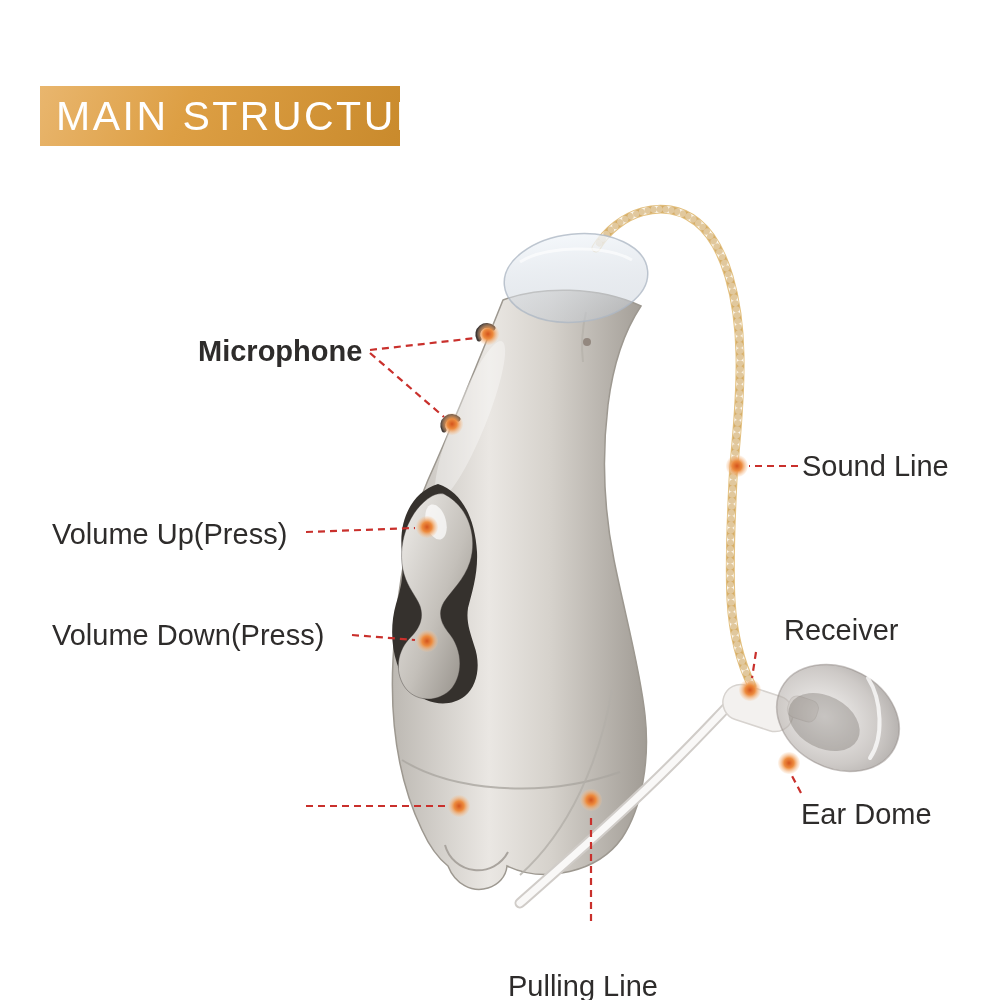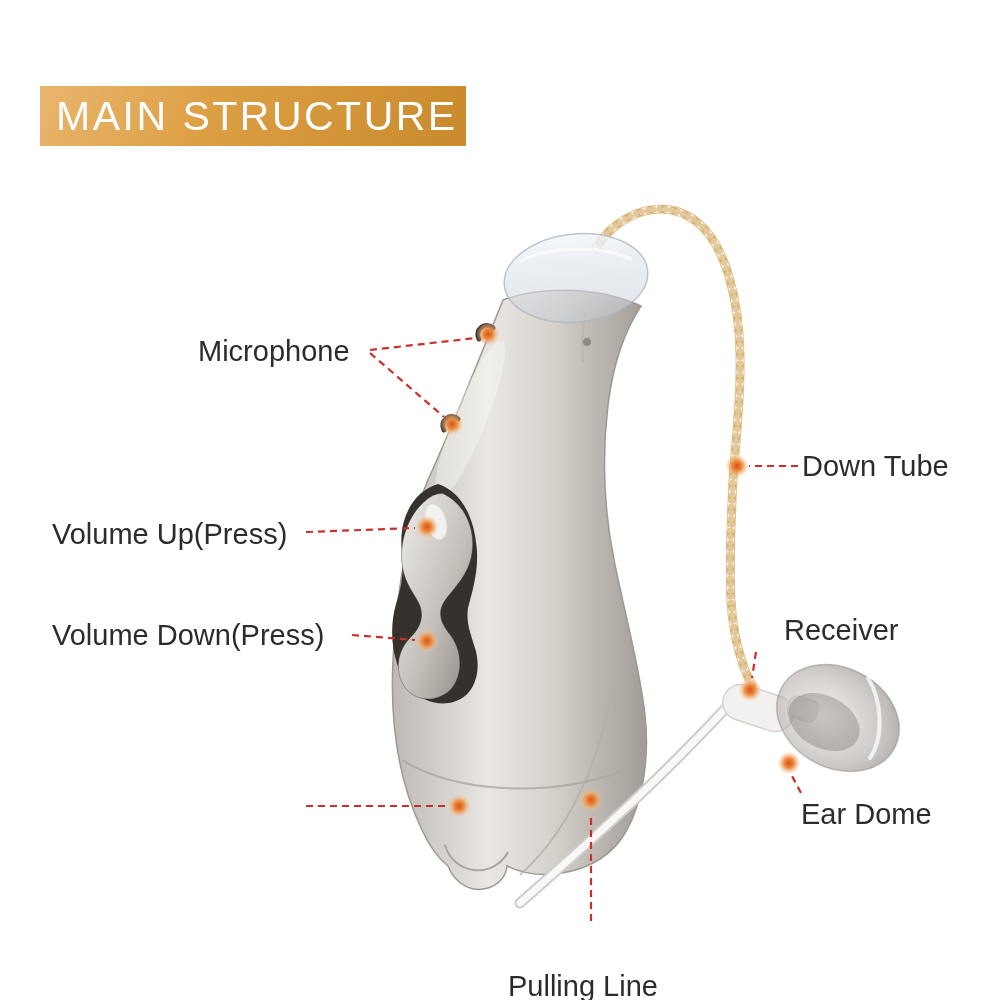--- a/index.html
+++ b/index.html
@@ -1,31 +1,31 @@
 <!DOCTYPE html>
 <html><head>
 <meta charset="utf-8">
 <style>
   html,body{margin:0;padding:0;background:#ffffff;}
   .stage{
     position:relative;width:1000px;height:1000px;background:#ffffff;
     font-family:"Liberation Sans", sans-serif;overflow:hidden;
   }
   .banner{
-    position:absolute;left:40px;top:86px;width:426px;height:60px;
+    position:absolute;left:40px;top:86px;width:360px;height:60px;
     background:linear-gradient(115deg,#e9b66e 0%,#dd9f44 40%,#c98a2c 100%);
     display:flex;align-items:center;padding-left:16px;box-sizing:border-box;
   }
   .banner-title{
     color:#ffffff;font-size:41px;font-weight:500;letter-spacing:2.5px;white-space:nowrap;
   }
   .part-label{
     position:absolute;color:#2e2c2b;font-size:29px;line-height:34px;white-space:nowrap;
   }
-  .lbl-microphone{left:198px;top:334px;}
+  .lbl-microphone{left:198px;top:334px;font-weight:bold;}
   .lbl-volume-up{left:52px;top:517px;}
   .lbl-volume-down{left:52px;top:618px;}
   .lbl-battery{left:44px;top:789px;}
   .lbl-sound-tube{left:802px;top:449px;}
   .lbl-receiver{left:748px;top:613px;margin-left:36px;}
   .lbl-ear-dome{left:756px;top:797px;margin-left:45px;}
   .lbl-pulling-line{left:508px;top:927px;margin-top:42px;}
   .art{position:absolute;left:0;top:0;width:1000px;height:1000px;}
 </style>
 </head>
@@ -168,18 +168,18 @@
     </g>
   </svg>
 
   <div class="banner">
     <span class="banner-title">MAIN STRUCTURE</span>
   </div>
 
   <div class="part-label lbl-microphone">Microphone</div>
   <div class="part-label lbl-volume-up">Volume Up(Press)</div>
   <div class="part-label lbl-volume-down">Volume Down(Press)</div>
-  <div class="part-label lbl-sound-tube">Down Tube</div>
+  <div class="part-label lbl-sound-tube">Sound Line</div>
   <div class="part-label lbl-receiver">Receiver</div>
   <div class="part-label lbl-ear-dome">Ear Dome</div>
   <div class="part-label lbl-pulling-line">Pulling Line</div>
 
 </div>
 
 </body></html>

